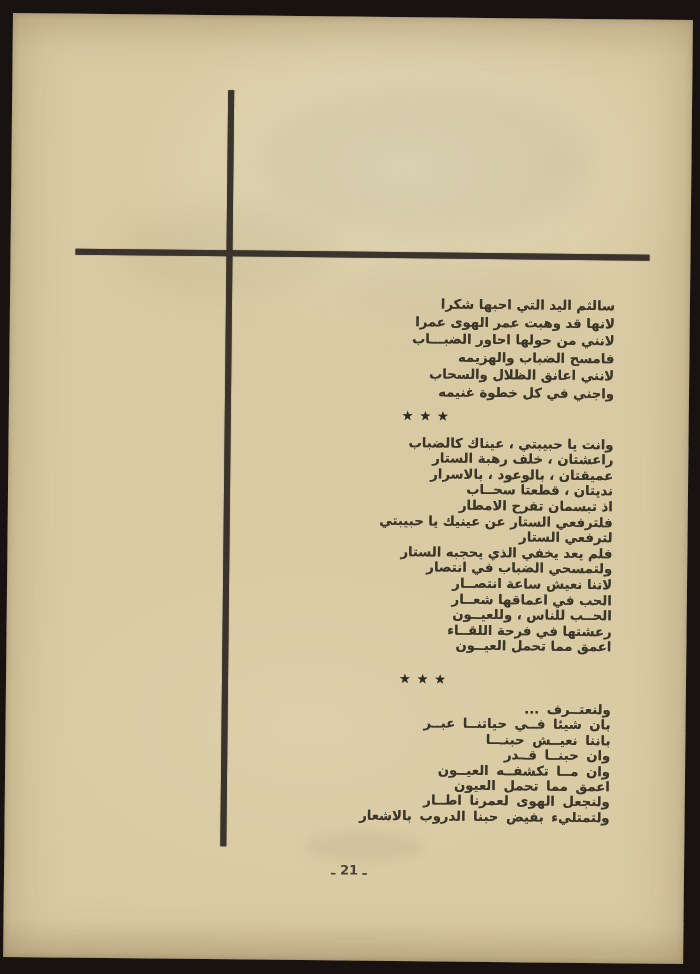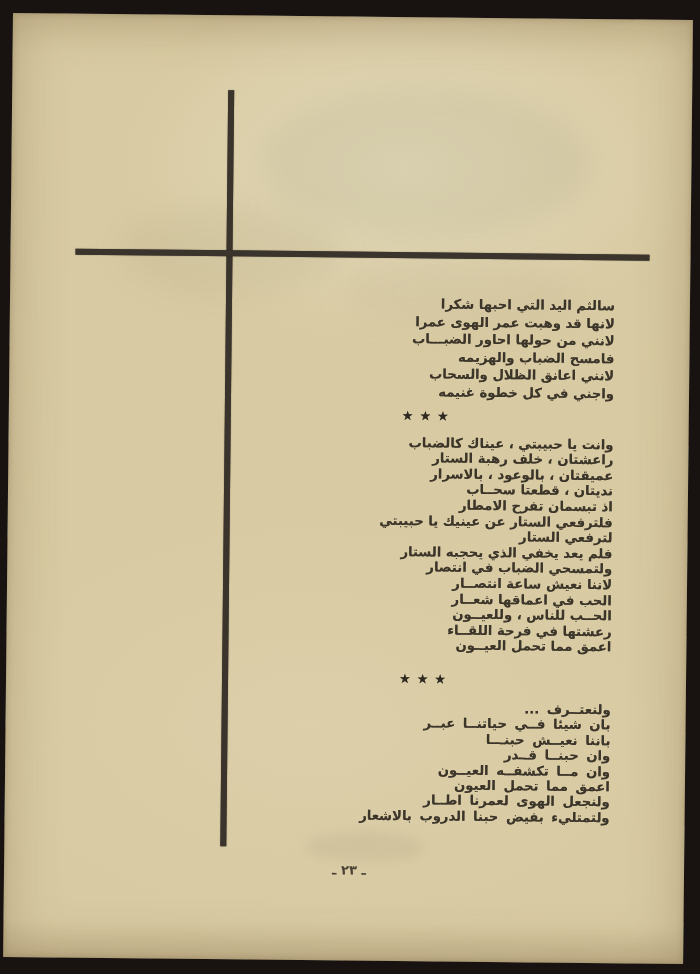--- a/index.html
+++ b/index.html
@@ -122,15 +122,15 @@
       <div class="line">باننا نعيــش حبنـــا</div>
       <div class="line">وان حبنــا قــدر</div>
       <div class="line">وان مــا تكشفــه العيــون</div>
       <div class="line">اعمق مما تحمل العيون</div>
       <div class="line">ولنجعل الهوى لعمرنا اطــار</div>
       <div class="line">ولتمتليء بفيض حبنا الدروب بالاشعار</div>
     </div>
 
   </div>
 
-  <div class="page-number">ـ ٢٣ ـ</div>
+  <div class="page-number">ـ 21 ـ</div>
 
 </div>
 
 </body></html>

